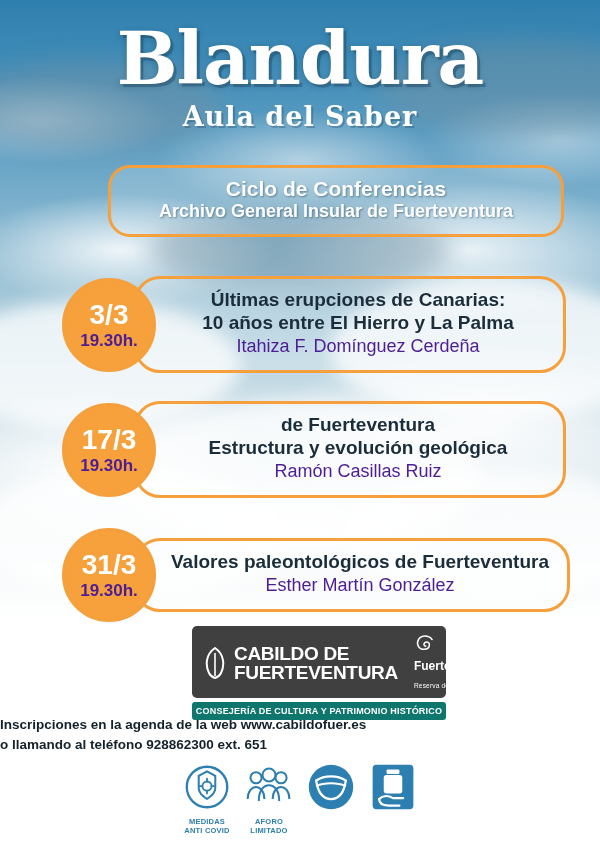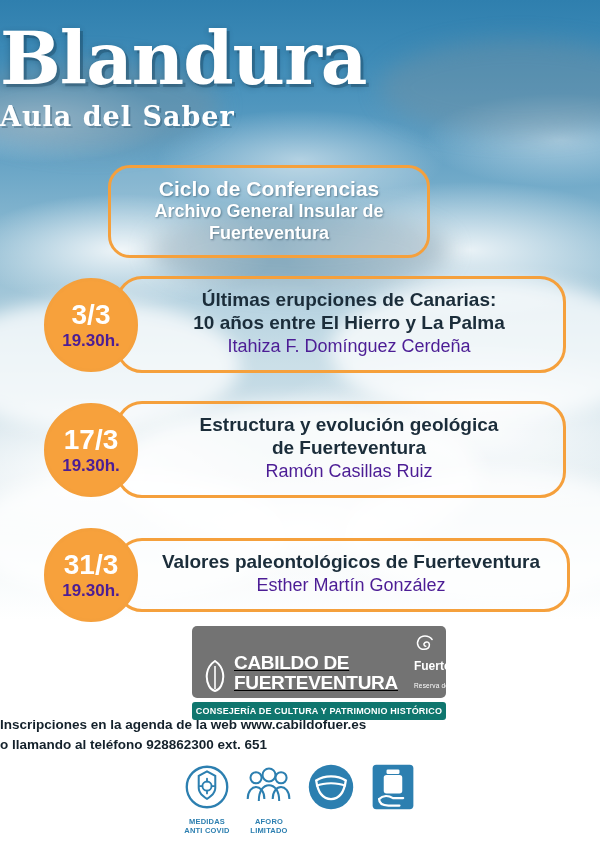--- a/index.html
+++ b/index.html
@@ -44,21 +44,21 @@
     background: rgba(255,255,255,0.75);
     filter: blur(9px);
   }
   .cloud.dark {
     background: rgba(120,145,160,0.40);
     filter: blur(11px);
   }
   
   .title-wrap {
     position: absolute; left: 0; top: 24px; width: 600px;
-    text-align: left;
+    text-align: center;
   }
   .title {
     font-family: "DejaVu Serif", serif;
     font-weight: bold;
     font-size: 72px;
     line-height: 0.98;
     color: #ffffff;
     letter-spacing: -1px;
     text-shadow:
       3px 3px 0 rgba(20,60,85,0.35),
@@ -69,21 +69,21 @@
     font-family: "DejaVu Serif", serif;
     font-weight: bold;
     font-size: 27px;
     color: #ffffff;
     letter-spacing: 1px;
     text-shadow: 2px 2px 0 rgba(20,60,85,0.30);
   }
   
   .banner {
     position: absolute; left: 108px; top: 165px;
-    width: 322px; padding: 9px 14px 11px 14px;
+    width: 456px; padding: 9px 14px 11px 14px;
     border: 3px solid #f5a03c;
     border-radius: 22px;
     text-align: center;
     background: rgba(255,255,255,0.16);
   }
   .banner-line1 {
     font-size: 21px; font-weight: bold; color: #ffffff;
     line-height: 1.15;
     text-shadow: 1px 1px 2px rgba(20,50,70,0.45);
   }
@@ -94,20 +94,21 @@
   }
   
   .sessions {
     position: absolute; left: 0; top: 262px; width: 600px;
   }
   .session {
     position: relative;
     display: flex;
     align-items: center;
     height: 125px;
+    margin-left: 18px;
   }
   .date-badge {
     position: relative;
     margin-left: 44px;
     width: 94px; height: 94px;
     border: 3px solid #f5a03c;
     border-radius: 50%;
     background: #f7a13c;
     display: flex; flex-direction: column;
     align-items: center; justify-content: center;
@@ -141,24 +142,24 @@
   }
   .s1 .session-card { margin-right: 34px; }
   .s2 .session-card { margin-right: 34px; }
   .s3 .session-card { margin-right: 30px; }
   
   .logo-block {
     position: absolute; left: 192px; top: 626px;
     width: 254px;
   }
   .logo-main {
-    background: #737373;
+    background: #404040;
     border-radius: 5px;
     padding: 8px 10px 6px 10px;
-    display: flex; align-items: flex-end; text-decoration: underline;
+    display: flex; align-items: center;
   }
   .logo-leaf {
     width: 26px; height: 32px; flex: 0 0 auto; margin-right: 6px;
   }
   .logo-text {
     color: #ffffff; font-weight: bold; line-height: 1.02;
     font-size: 19px; letter-spacing: -0.3px;
     text-align: left;
   }
   .logo-divider {
@@ -242,22 +243,22 @@
         <div class="session-speaker">Itahiza F. Domínguez Cerdeña</div>
       </div>
     </div>
 
     <div class="session s2">
       <div class="date-badge">
         <div class="date-day">17/3</div>
         <div class="date-time">19.30h.</div>
       </div>
       <div class="session-card">
+        <div class="session-title">de Fuerteventura</div>
         <div class="session-title">Estructura y evolución geológica</div>
-        <div class="session-title">de Fuerteventura</div>
         <div class="session-speaker">Ramón Casillas Ruiz</div>
       </div>
     </div>
 
     <div class="session s3">
       <div class="date-badge">
         <div class="date-day">31/3</div>
         <div class="date-time">19.30h.</div>
       </div>
       <div class="session-card">

